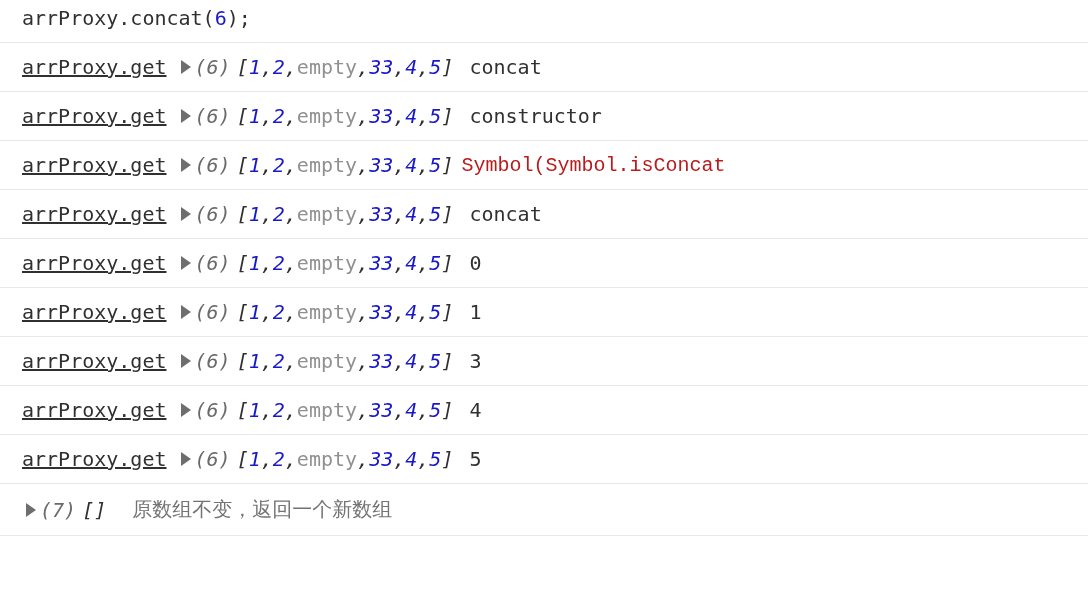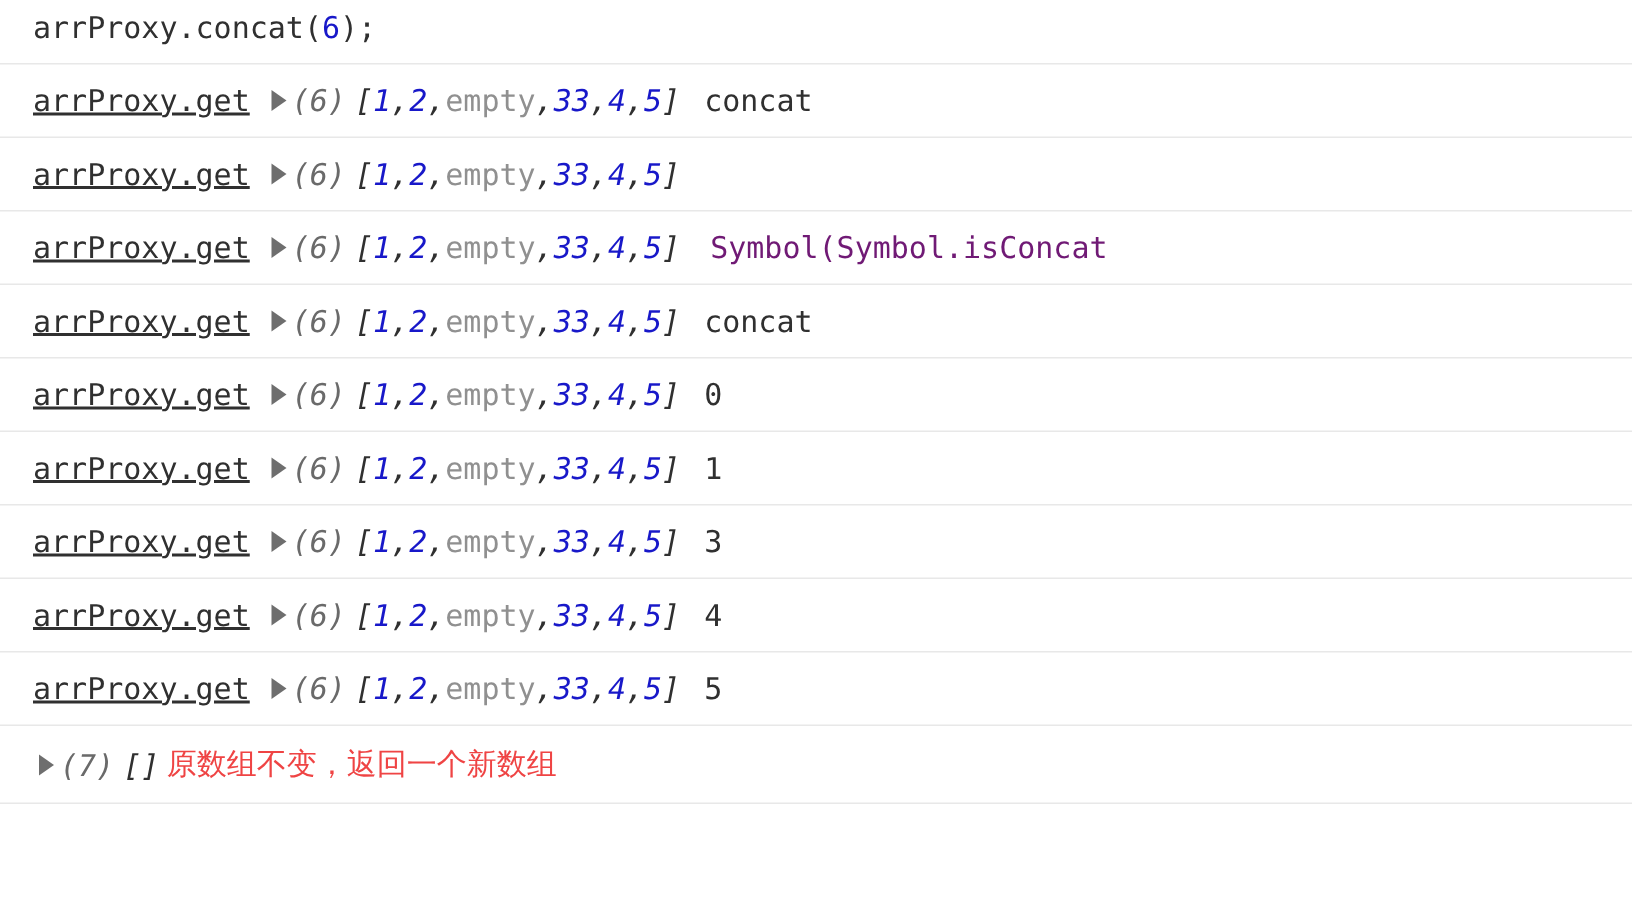--- a/index.html
+++ b/index.html
@@ -36,22 +36,22 @@
     border-left: 10px solid #6e6e6e;
     margin: 0 4px 0 4px;
     vertical-align: -1px;
   }
   .count { color: #6a6a6a; font-style: italic; }
   .bracket { color: #303030; font-style: italic; }
   .num { color: #1818c9; font-style: italic; }
   .comma { color: #303030; font-style: italic; }
   .gray { color: #909090; }
   .prop { color: #303030; margin-left: 16px; }
-  .sym { color: #701a75; margin-left: 20px; }
-  .anno { color: #ef4444; margin-left: 5px; }
+  .sym { color: #b91c1c; margin-left: 8px; font-family: Liberation Mono, monospace; }
+  .anno { color: #737373; margin-left: 26px; }
   .paren { color: #303030; }
   .arg { color: #1818c9; }
   .semi { color: #303030; }
   .sp { display: inline-block; width: 6px; }
 </style>
 </head>
 <body>
 
 <div class="input-row">
   <span class="paren">arrProxy.concat(</span><span class="arg">6</span><span class="semi">);</span>
@@ -91,20 +91,21 @@
       <span class="num">2</span>
       <span class="comma">, </span>
       <span class="gray">empty</span>
       <span class="comma">, </span>
       <span class="num">33</span>
       <span class="comma">, </span>
       <span class="num">4</span>
       <span class="comma">, </span>
       <span class="num">5</span>
       <span class="bracket">]</span>
+      <span class="prop">constructor</span>
     </div>
     <div class="row">
       <span class="prefix">arrProxy.get</span>
       <span style="display:inline-block;width:10px"></span>
       <span class="disclose"></span>
       <span class="count">(6)</span>
       <span class="sp"></span>
       <span class="bracket">[</span>
       <span class="num">1</span>
       <span class="comma">, </span>

